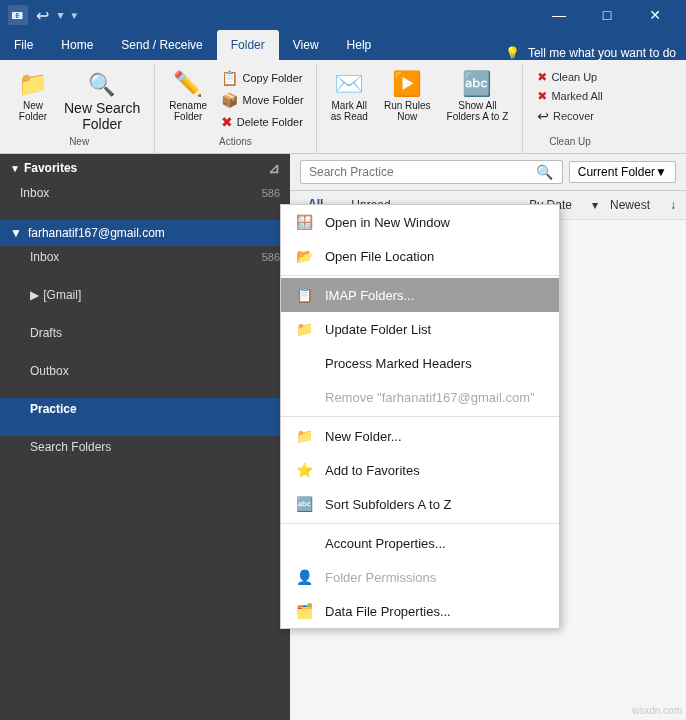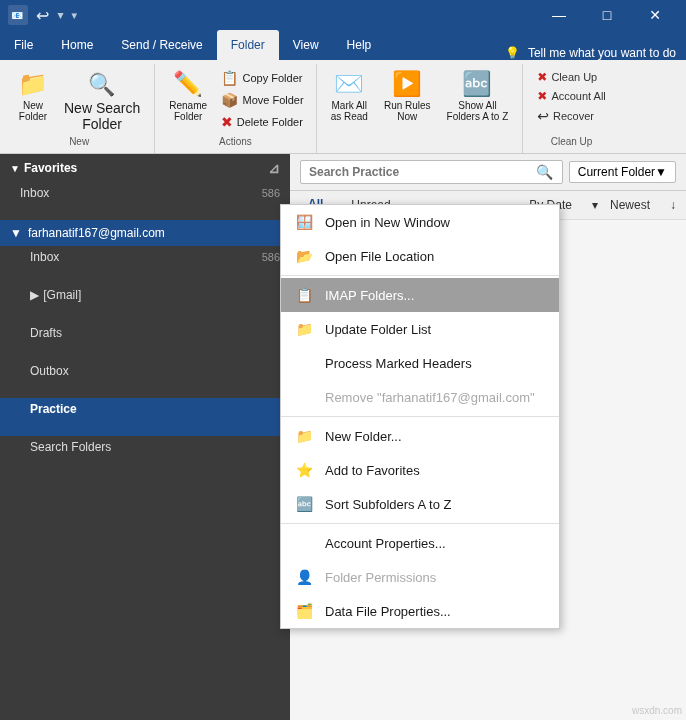--- a/index.html
+++ b/index.html
@@ -390,21 +390,21 @@
   </div>
 
   <div class="ribbon-group">
     <div class="cleanup-group">
       <div class="cleanup-btn">
         <span class="icon-x">✖</span>
         <span>Clean Up</span>
       </div>
       <div class="cleanup-btn">
         <span class="icon-x">✖</span>
-        <span>Account All</span>
+        <span>Marked All</span>
       </div>
       <div class="cleanup-btn">
         <span class="icon">↩</span>
         <span>Recover</span>
       </div>
     </div>
     <div class="ribbon-group-label">Clean Up</div>
   </div>
 </div>
 
@@ -445,21 +445,21 @@
     </div>
     <div class="sidebar-item" style="padding-left:30px;">
       <span>Search Folders</span>
     </div>
   </div>
 
   <div class="main-content">
 
     <div class="search-bar">
       <div class="search-input-wrapper">
-        <input class="search-input" type="text" style="color: #c2410c; font-weight: bold;" placeholder="Search Practice">
+        <input class="search-input" type="text" style="color: #c2410c;" placeholder="Search Practice">
         <span class="search-icon">🔍</span>
       </div>
       <div class="search-scope">
         <span>Current Folder</span>
         <span>▼</span>
       </div>
     </div>
 
     <div class="filter-bar">
       <div class="filter-btn active">

